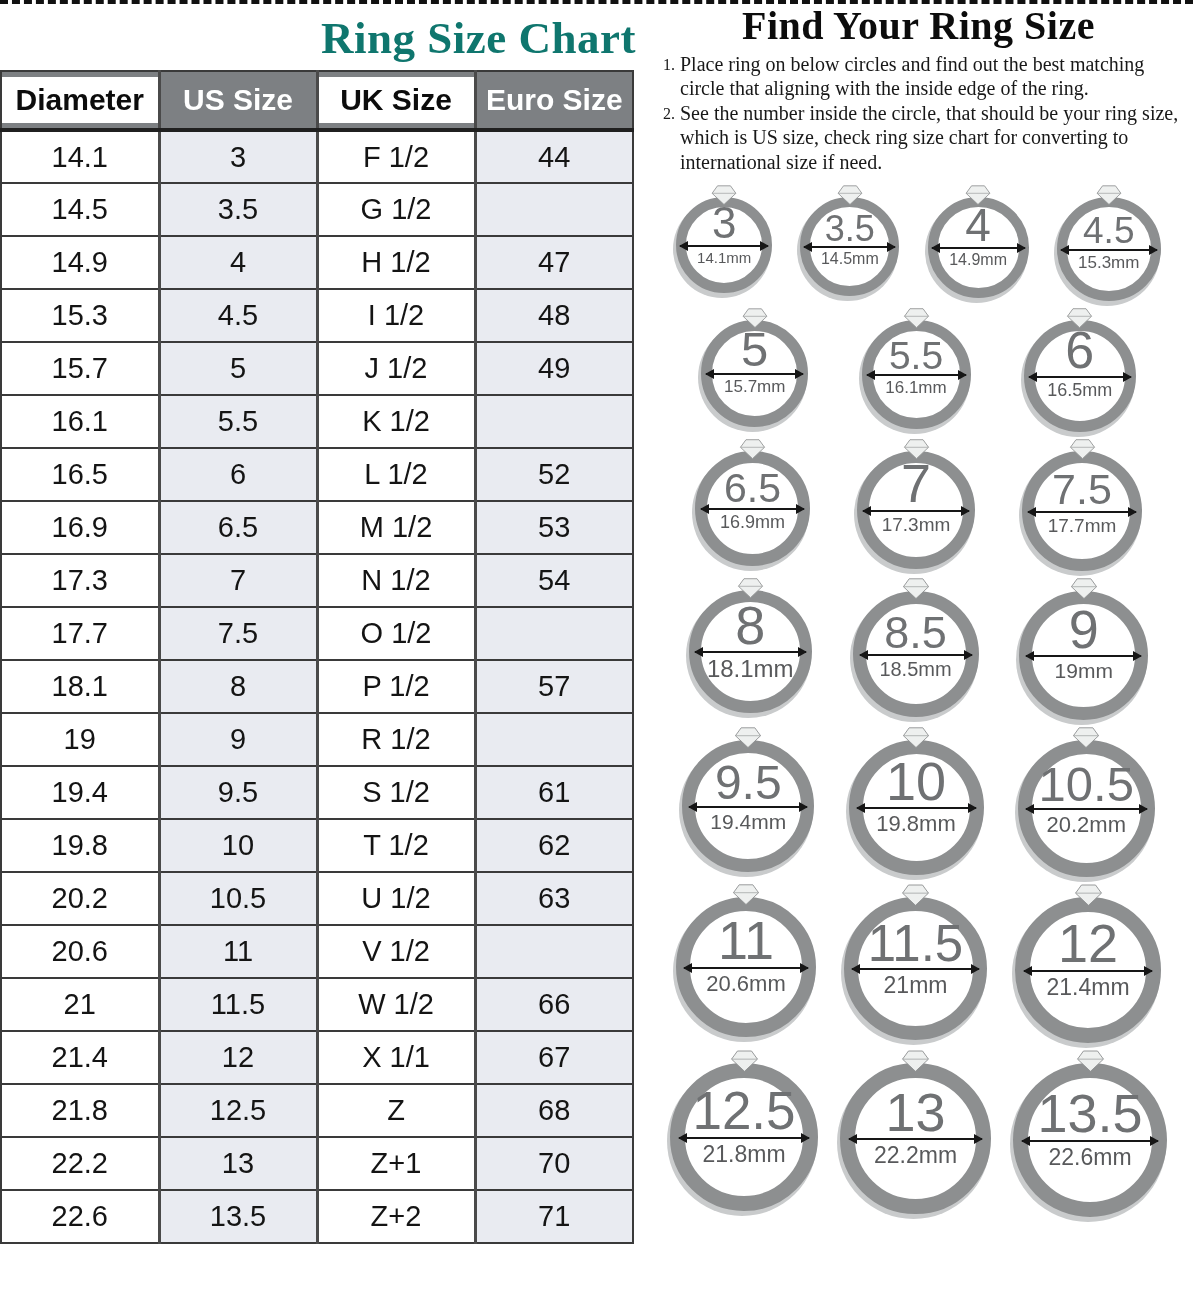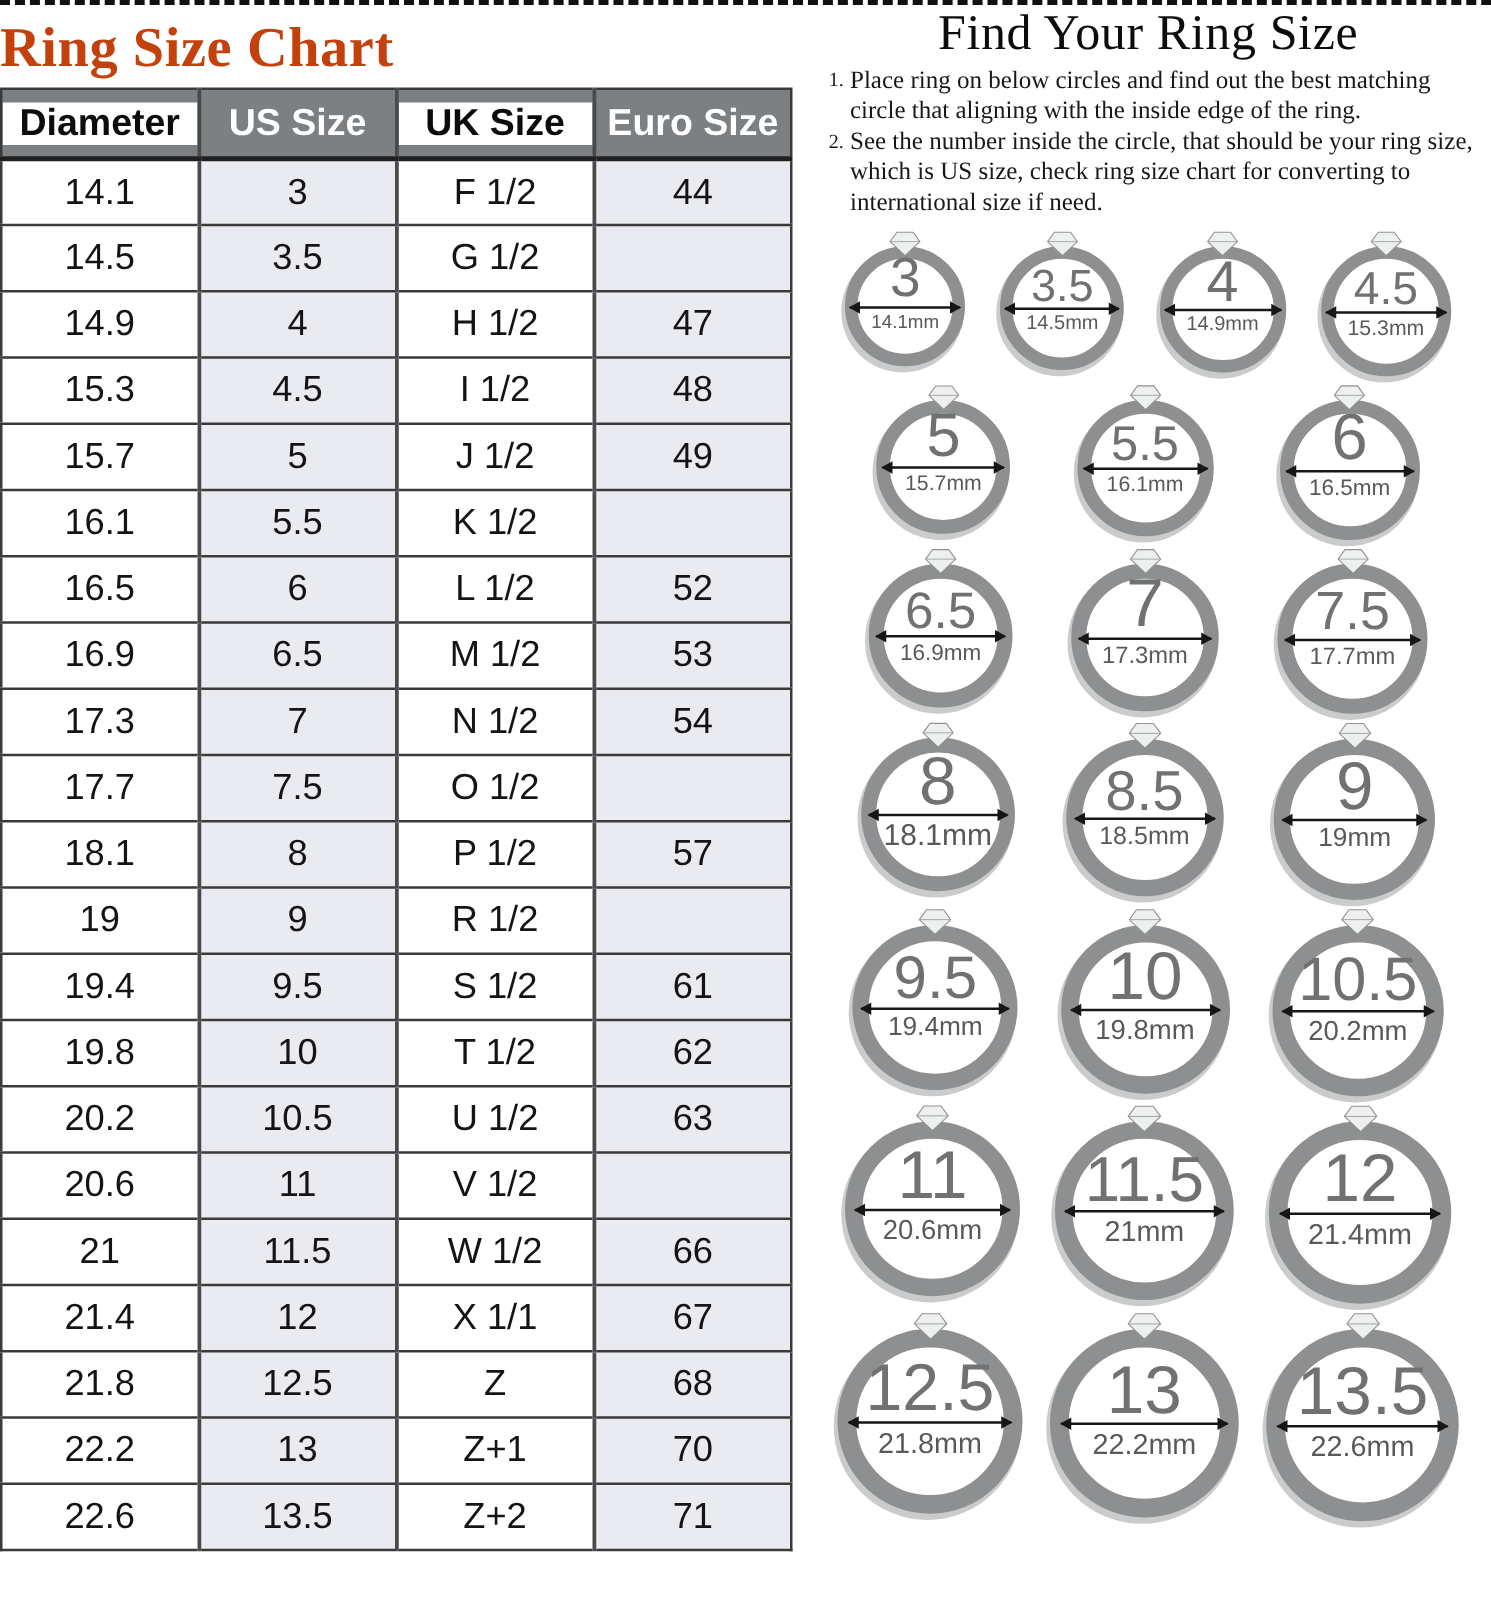--- a/index.html
+++ b/index.html
@@ -12,22 +12,22 @@
     border-top: 4px dashed #111;
   }
   .sheet { display: flex; width: 100%; height: 100%; }
 
   
   .left { width: 636px; flex: 0 0 636px; }
   .left-title {
     font-family: "Liberation Serif", serif;
     font-weight: 700;
     font-size: 45px;
-    text-align: left;
-    color: #c2410c;
+    text-align: right;
+    color: #0f766e;
     margin: 8px 0 6px 0;
     letter-spacing: 0.5px;
   }
   table.size-table {
     width: 634px;
     border-collapse: collapse;
     table-layout: fixed;
     border: 2px solid #3a3a3a;
   }
   table.size-table th, table.size-table td {
@@ -40,39 +40,39 @@
   table.size-table thead th {
     background: #7d8083;
     height: 56px;
     padding: 0;
     font-size: 30px;
     font-weight: 700;
     color: #fff;
   }
   table.size-table thead th .h-inner {
     display: flex; align-items: center; justify-content: center;
-    height: 34px; margin: 5px 0;
+    height: 46px; margin: 5px 0;
   }
   table.size-table thead th.h-light .h-inner {
     background: #ffffff; color: #0c0c0c;
   }
   table.size-table tbody tr { height: 53px; padding-left: 26px; }
   table.size-table tbody tr:first-child td { border-top: 4px solid #202020; }
   table.size-table td {
     font-size: 29px;
     color: #141414;
     background: #ffffff;
   }
   table.size-table td.shaded { background: #e9ebf1; }
 
   
   .right { flex: 1 1 auto; padding: 0 4px 0 12px; }
   .right-title {
     font-family: "Liberation Serif", serif;
-    font-weight: 400;
+    font-weight: 700;
     font-size: 40px;
     text-align: center;
     color: #0c0c0c;
     margin: -2px 0 3px 0;
     letter-spacing: 0.5px;
   }
   .instructions {
     font-family: "Liberation Serif", serif;
     color: #181818;
     margin: 0 2px 4px 8px;

